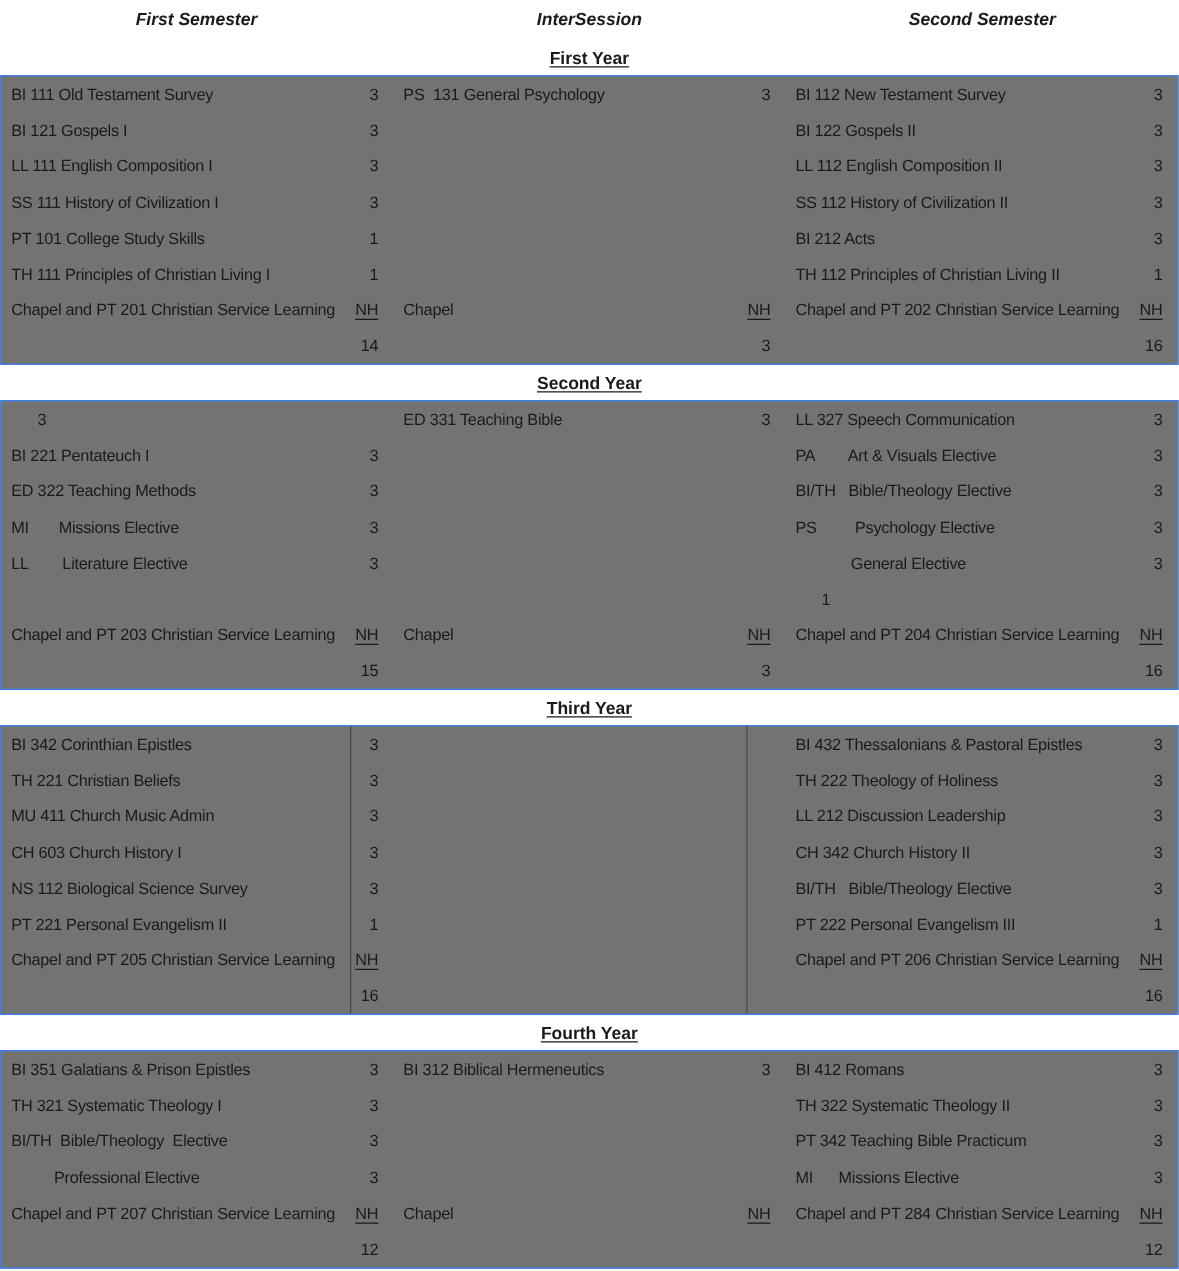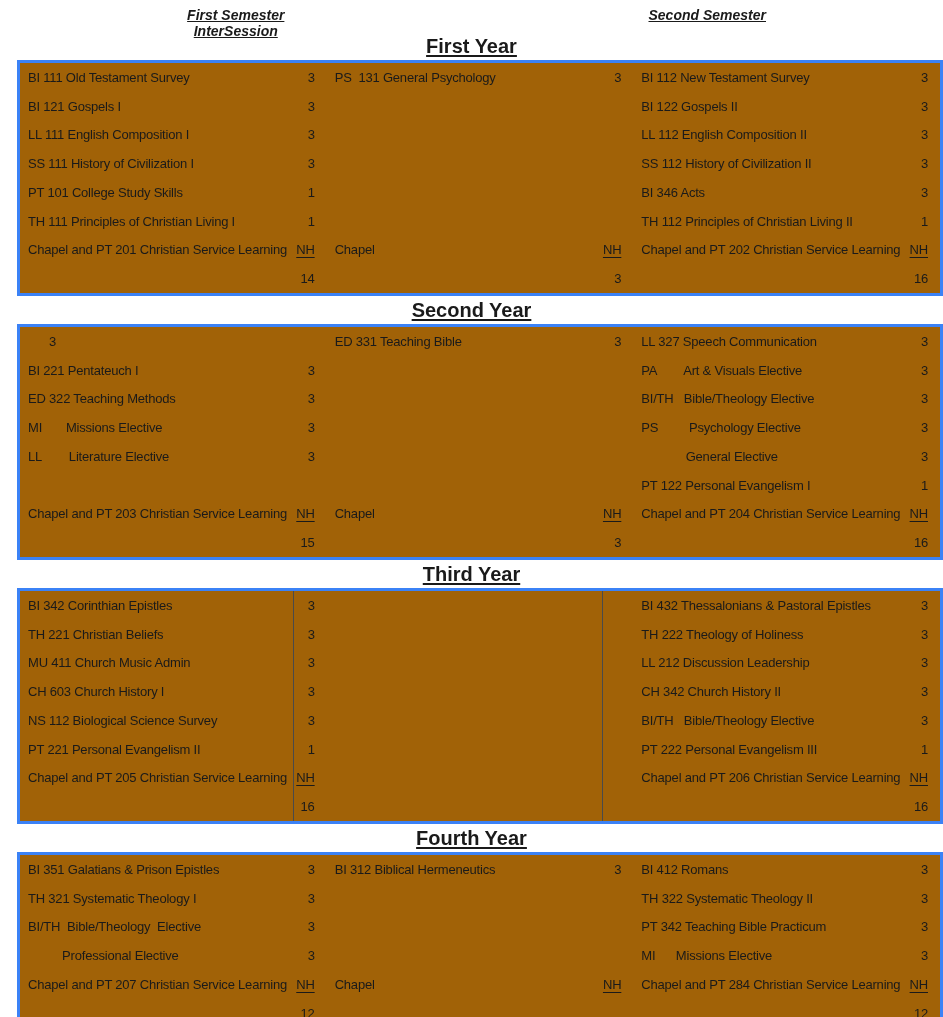--- a/index.html
+++ b/index.html
@@ -7,49 +7,47 @@
     width: 943px; height: 1017px;
     background: #ffffff;
     color: #1a1a1a;
     font-family: "Liberation Sans", "DejaVu Sans", sans-serif;
     overflow: hidden;
   }
   .page { padding-top: 7px; }
 
   .col-headers {
     display: grid;
-    grid-template-columns: repeat(2, 1fr);
+    grid-template-columns: repeat(3, 1fr);
     height: 25px;
     align-items: start;
-    text-decoration: underline;
   }
   .col-header {
     text-align: center;
     font-size: 14px;
     font-weight: bold;
     font-style: italic;
   }
 
   .year-heading {
     height: 28px;
     line-height: 28px;
     text-align: center;
-    font-size: 20px;
+    font-size: 14px;
     font-weight: bold;
     text-decoration: underline;
     text-underline-offset: 2px;
   }
 
   .year-table {
     position: relative;
-    border: 3px solid #3b82f6;
+    border: 1px solid #3b82f6;
     display: grid;
     grid-template-columns: repeat(3, 1fr);
-    background: #a16207;
-    margin-left: 17px;
+    background: #737373;
   }
   .divider {
     position: absolute;
     top: 0; bottom: 0;
     width: 1px;
     background: #4a4a4a;
   }
 
   .sem-col { display: flex; flex-direction: column; min-width: 0; }
 
@@ -75,22 +73,22 @@
     text-decoration: underline;
     text-underline-offset: 3px;
   }
 </style>
 </head>
 <body>
 
 <div class="page">
   <div class="col-headers">
     <div class="col-header">First Semester</div>
+    <div class="col-header">InterSession</div>
     <div class="col-header">Second Semester</div>
-    <div class="col-header">InterSession</div>
   </div>
   <div>
       <div class="year-heading">First Year</div>
       <div class="year-table">
         <div class="sem-col">
           <div class="course-row">
             <span class="course-label">BI 111 Old Testament Survey</span>
             <span class="course-credit">3</span>
           </div>
           <div class="course-row">
@@ -167,21 +165,21 @@
           </div>
           <div class="course-row">
             <span class="course-label">LL 112 English Composition II</span>
             <span class="course-credit">3</span>
           </div>
           <div class="course-row">
             <span class="course-label">SS 112 History of Civilization II</span>
             <span class="course-credit">3</span>
           </div>
           <div class="course-row">
-            <span class="course-label">BI 346 Acts</span>
+            <span class="course-label">BI 212 Acts</span>
             <span class="course-credit">3</span>
           </div>
           <div class="course-row">
             <span class="course-label">TH 112 Principles of Christian Living II</span>
             <span class="course-credit">1</span>
           </div>
           <div class="course-row">
             <span class="course-label">Chapel and PT 202 Christian Service Learning</span>
             <span class="course-credit nh">NH</span>
           </div>
@@ -275,21 +273,20 @@
           </div>
           <div class="course-row">
             <span class="course-label">PS         Psychology Elective</span>
             <span class="course-credit">3</span>
           </div>
           <div class="course-row">
             <span class="course-label">             General Elective</span>
             <span class="course-credit">3</span>
           </div>
           <div class="course-row">
-            <span class="course-label">PT 122 Personal Evangelism I</span>
             <span class="course-credit">1</span>
           </div>
           <div class="course-row">
             <span class="course-label">Chapel and PT 204 Christian Service Learning</span>
             <span class="course-credit nh">NH</span>
           </div>
           <div class="course-row">
             <span class="course-label"></span>
             <span class="course-credit">16</span>
           </div>

